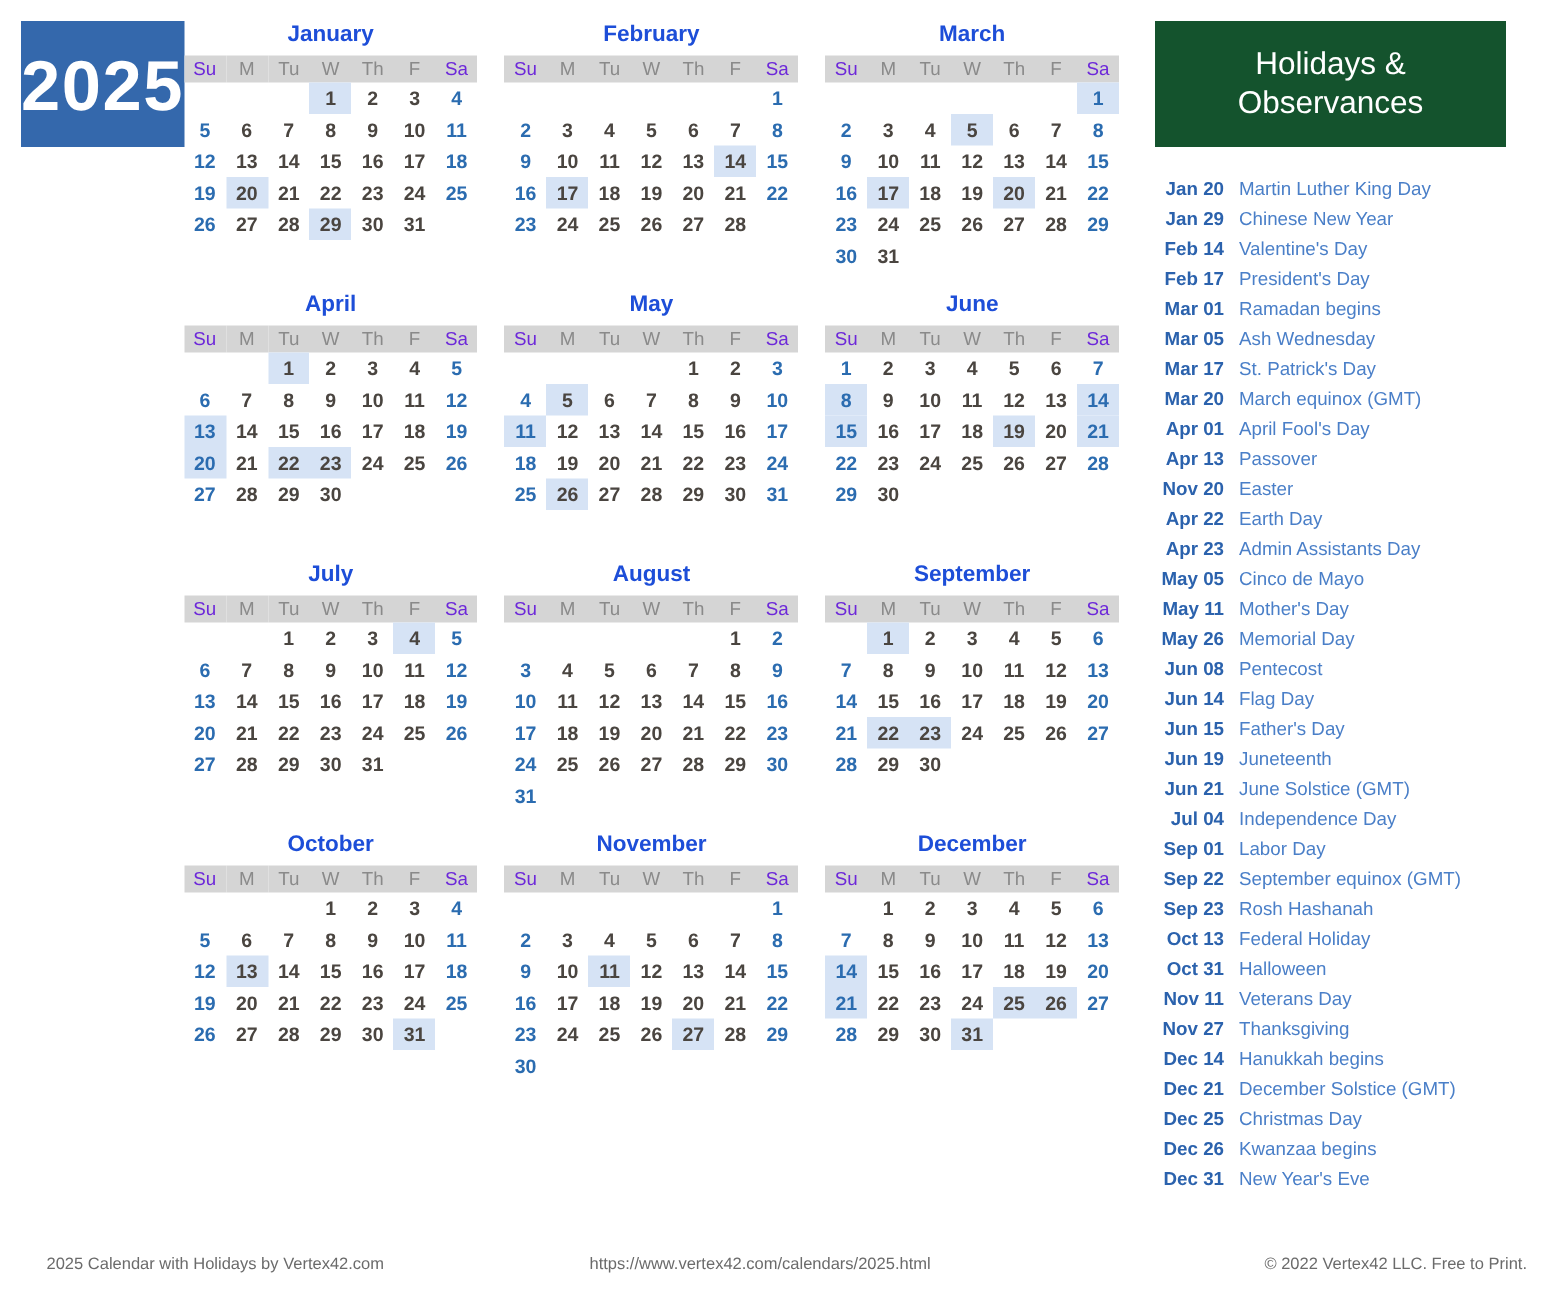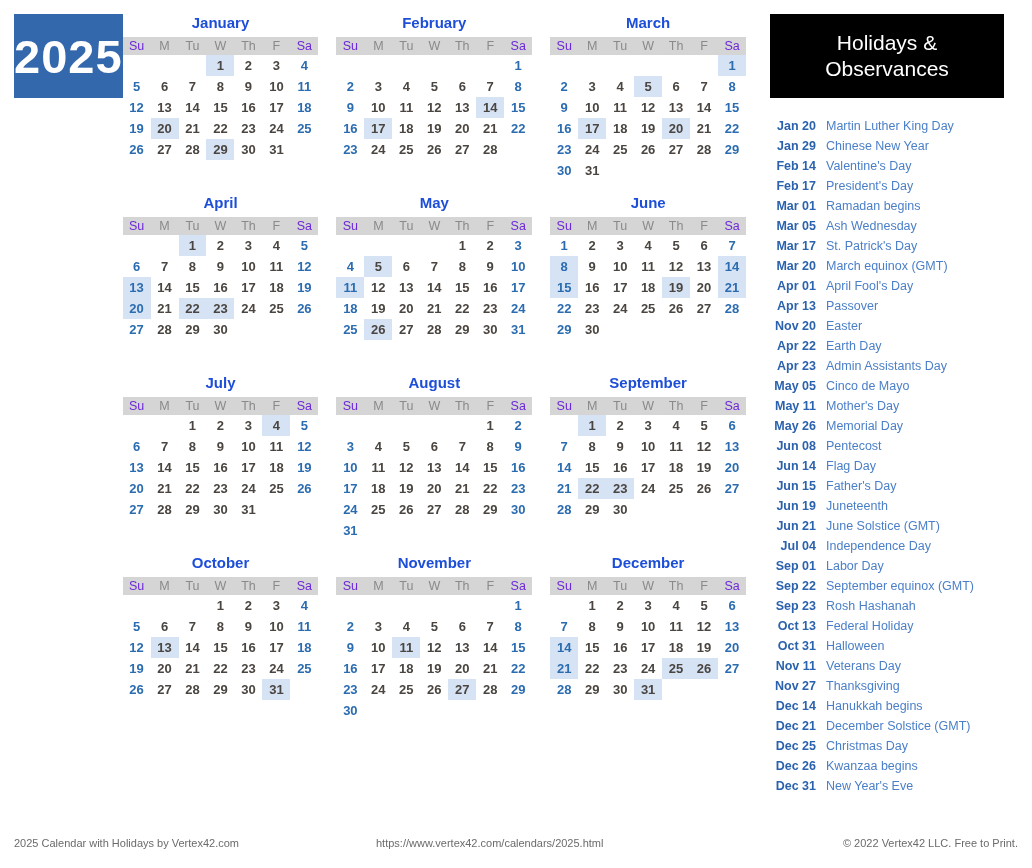--- a/index.html
+++ b/index.html
@@ -80,21 +80,21 @@
     line-height: 21px;
     vertical-align: middle;
   }
   table.month-table td.wk-end { color: #2b6cb0; }
   table.month-table td.hl { background: #d6e3f5; }
   table.month-table td.empty { color: transparent; }
   
   .hol-col { width: 234px; display: flex; flex-direction: column; }
   .hol-banner {
     height: 84px;
-    background: #000000;
+    background: #14532d;
     display: flex;
     align-items: center;
     justify-content: center;
     text-align: center;
     margin-bottom: 16px;
   }
   .hol-banner .hol-title {
     color: #ffffff;
     font-size: 21px;
     font-weight: normal;
@@ -112,21 +112,21 @@
     text-align: right;
     color: #2b62ad;
     font-weight: bold;
     padding-right: 10px;
     flex: none;
   }
   .hol-name { color: #4a7fc8; font-weight: normal; }
   
   .footer {
     position: absolute;
-    left: 14px;
+    left: 31px;
     right: 14px;
     bottom: 14px;
     height: 22px;
     display: flex;
     align-items: center;
     font-size: 11px;
     color: #6b6b6b;
   }
   .footer .f-left { width: 362px; }
   .footer .f-mid { flex: 1; }

